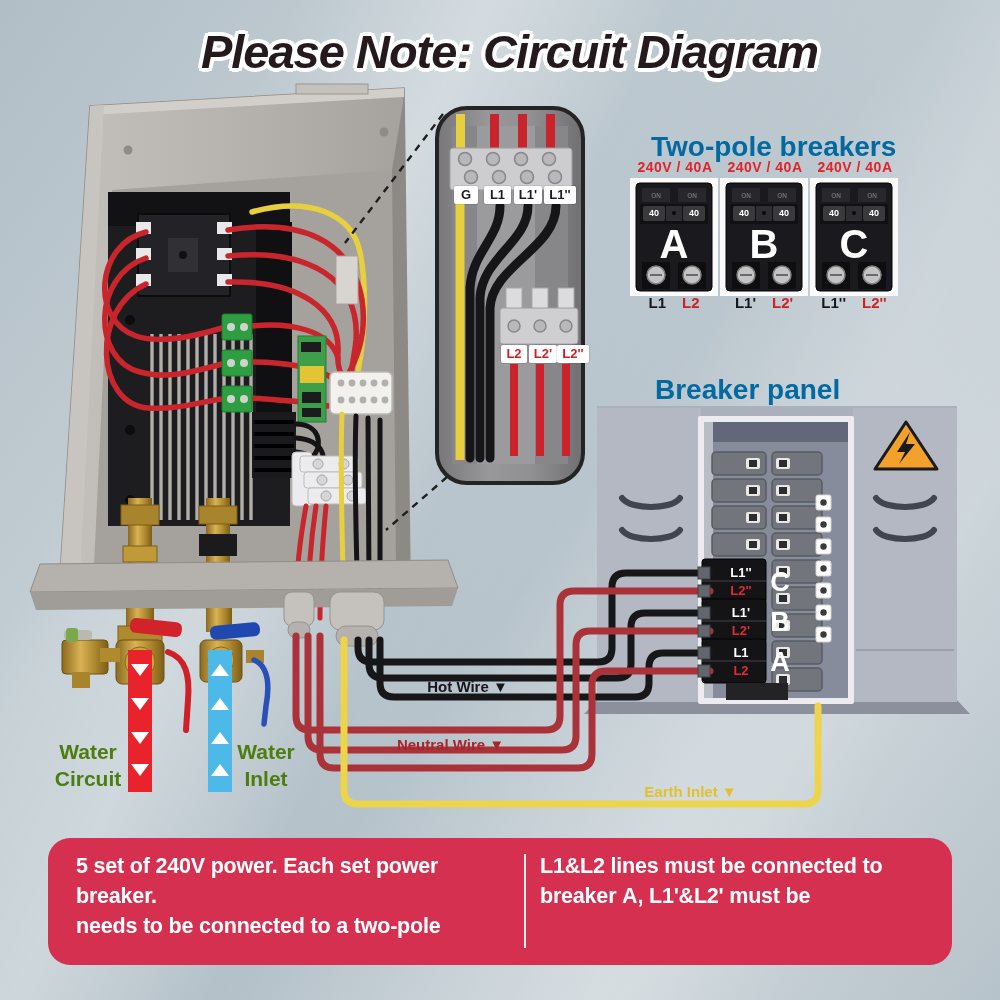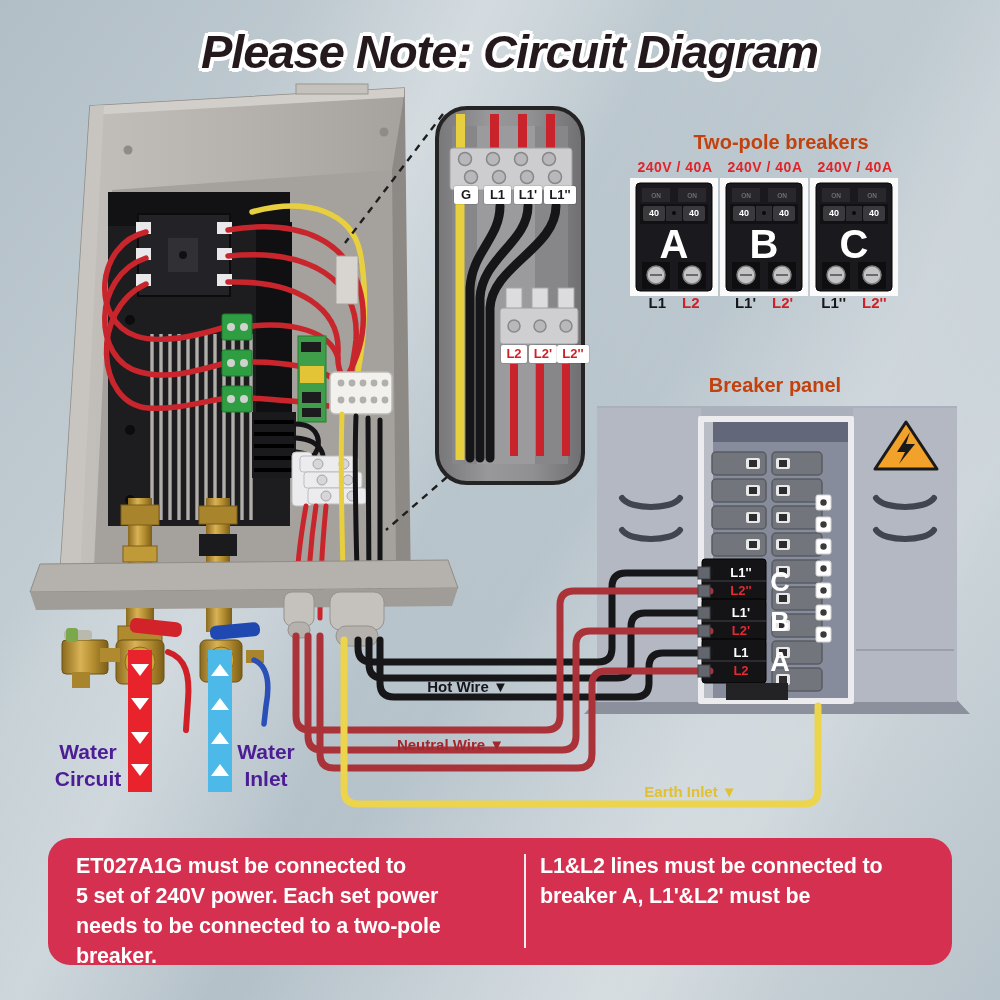--- a/index.html
+++ b/index.html
@@ -13,36 +13,36 @@
   #art{position:absolute;left:0;top:0;z-index:1;}
   .ov{position:absolute;z-index:2;}
   #title{
     left:0;right:0;top:24px;text-align:center;
     font-size:47px;font-weight:900;font-style:italic;letter-spacing:-1px;
     color:#241a1e;
     text-shadow:-3px -3px 0 #fff,3px -3px 0 #fff,-3px 3px 0 #fff,3px 3px 0 #fff,
                 -4px 0 0 #fff,4px 0 0 #fff,0 -4px 0 #fff,0 4px 0 #fff;
     margin-left:19px;
   }
-  .heading{font-size:20px;font-weight:700;color:#c2410c;text-align:center;}
+  .heading{font-size:28px;font-weight:700;color:#0369a1;}
   .rating{font-size:14px;font-weight:800;color:#e0242a;text-align:center;letter-spacing:.5px;}
   .blet{font-size:40px;font-weight:800;color:#fff;text-align:center;line-height:44px;}
   .bterm{display:flex;justify-content:center;gap:16px;font-size:15px;font-weight:800;}
   .bterm .hotL{color:#17171a;} .bterm .neuL{color:#cf2027;}
   .onlab{font-size:6.5px;font-weight:700;color:#6d6d72;text-align:center;width:28px;}
   .amp{width:22px;height:15px;background:#3a3a3e;color:#fff;font-size:9px;font-weight:700;
        text-align:center;line-height:15px;border-radius:2px;}
   .chip{background:#ffffff;border-radius:2px;font-size:13px;font-weight:800;text-align:center;
         line-height:18px;height:18px;color:#1b1b1d;box-shadow:0 0 0 1px rgba(0,0,0,.08);}
   .chip.red{color:#cf1f27;}
   .slotlab{font-size:13px;font-weight:800;text-align:center;width:50px;}
   .slotlab.hot{color:#ffffff;} .slotlab.neu{color:#e02b33;}
   .slotlet{font-size:27px;font-weight:800;color:#fff;width:40px;text-align:center;}
   .wirelab{font-size:15px;font-weight:800;text-align:center;}
-  .waterlab{font-size:21px;font-weight:700;color:#4c1d95;text-align:center;line-height:27px;}
+  .waterlab{font-size:21px;font-weight:700;color:#4d7c0f;text-align:center;line-height:27px;}
   #banner{
     left:48px;top:838px;width:904px;height:127px;background:#d53050;border-radius:22px;
     z-index:3;color:#fff;
   }
   #banner .col{position:absolute;top:13px;font-size:21.5px;font-weight:600;line-height:30px;letter-spacing:-.2px;}
   #banner .col b{font-weight:800;}
   #banner .divider{position:absolute;left:476px;top:16px;width:2px;height:94px;background:rgba(255,255,255,.9);}
   .colL{left:28px;width:440px;}
   .colR{left:492px;width:400px;}
 </style>
@@ -546,23 +546,22 @@
   <div>Water</div>
   <div>Circuit</div>
 </div>
 <div class="ov waterlab" style="left:234px;top:738px;width:64px;">
   <div>Water</div>
   <div>Inlet</div>
 </div>
 
 <div id="banner" class="ov">
   <div class="col colL">
-    <div><b>ET027A1G</b><span> must be connected to</span></div>
     <div><b>5 set of 240V</b><span> power. Each set power</span></div>
+    <div>breaker.</div>
     <div>needs to be connected to a two-pole</div>
-    <div>breaker.</div>
   </div>
   <div class="divider"></div>
   <div class="col colR">
     <div>L1&amp;L2 lines must be connected to</div>
     <div><span>breaker </span><b>A</b><span>, L1'&amp;L2'  must be</span></div>
   </div>
 </div>
 
 </body></html>

